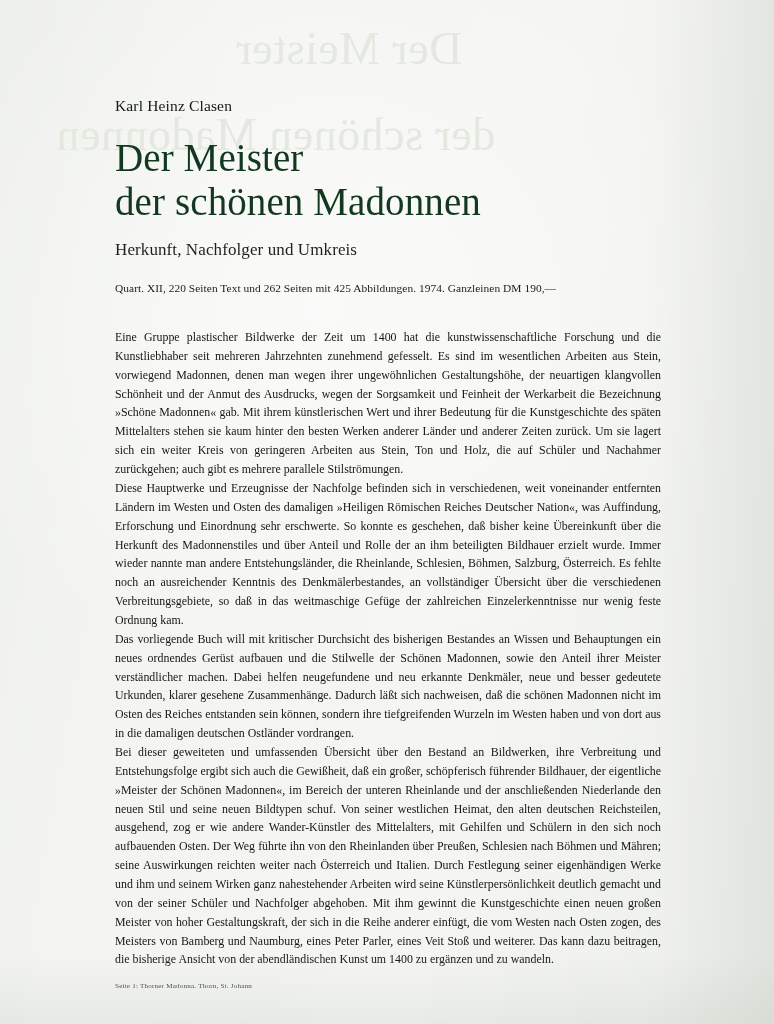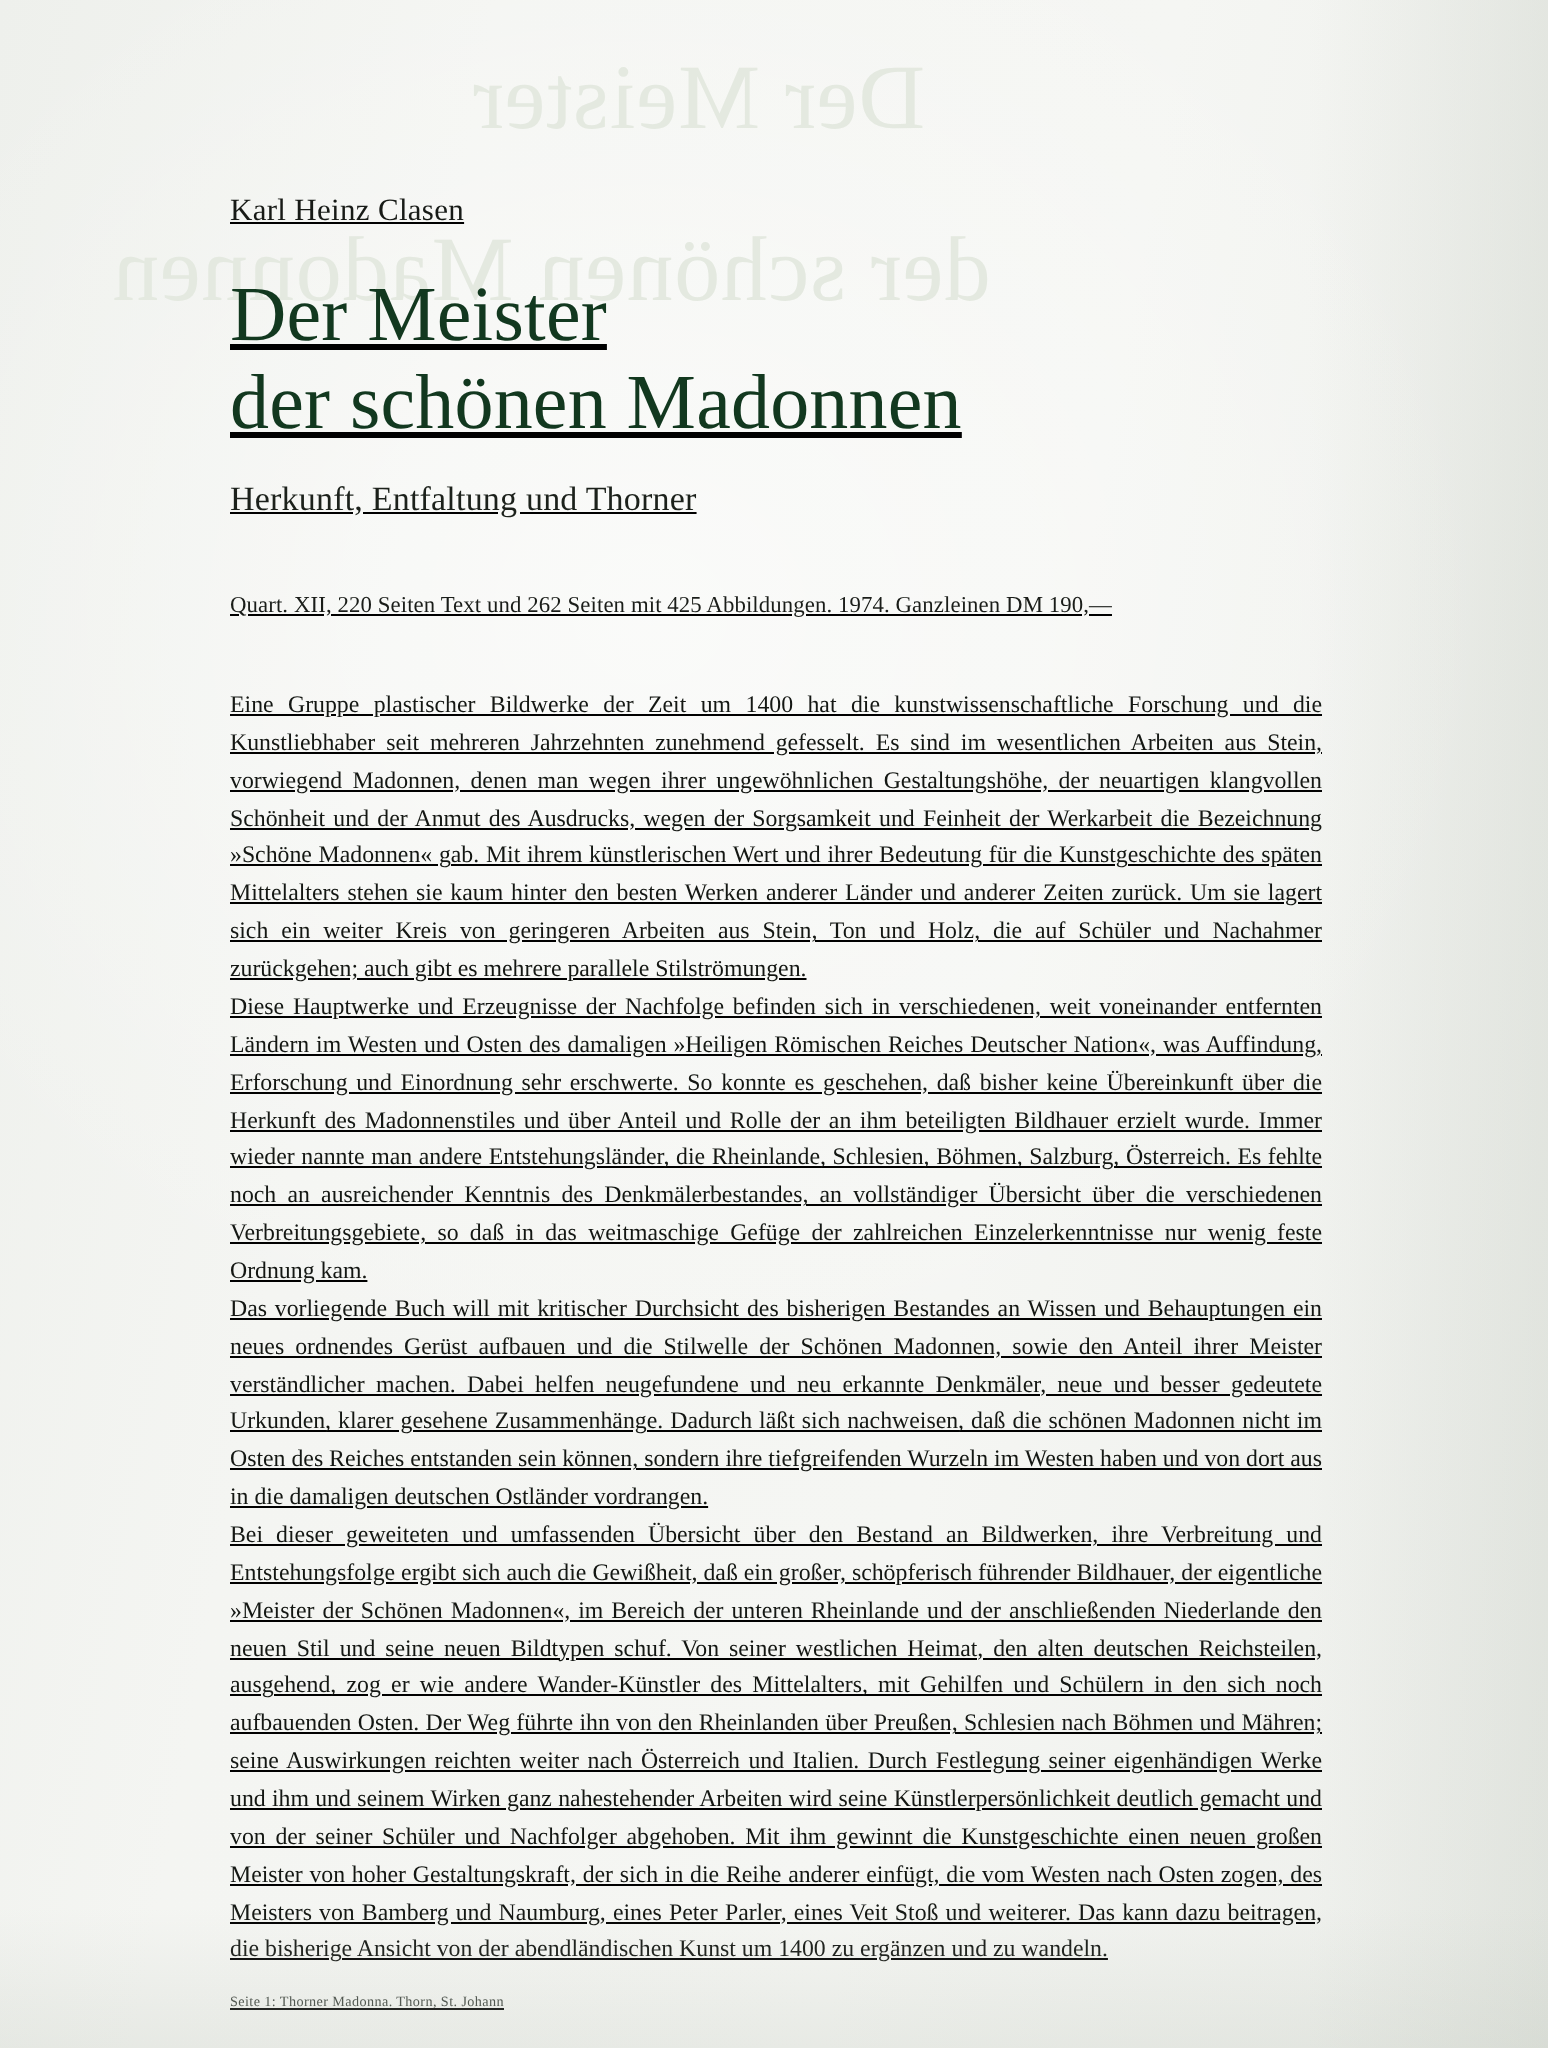--- a/index.html
+++ b/index.html
@@ -64,21 +64,20 @@
   }
   .ghost-1 { top: 22px; left: 236px; }
   .ghost-2 { top: 108px; left: 56px; }
 
   
   .content {
     position: absolute;
     left: 115px;
     top: 0;
     width: 546px;
-    text-decoration: underline;
   }
 
   .author {
     margin-top: 97px;
     font-size: 15.5px;
     color: #171a16;
     letter-spacing: 0.15px;
     line-height: 1.2;
   }
 
@@ -94,21 +93,21 @@
   }
 
   .subtitle {
     margin-top: 16px;
     font-size: 17px;
     color: #1c211b;
     letter-spacing: 0.1px;
   }
 
   .biblio {
-    margin-top: 35px;
+    margin-top: 20px;
     font-size: 11.4px;
     line-height: 1.52;
     color: #1a1d19;
     letter-spacing: 0.05px;
   }
 
   .body-text {
     margin-top: 31px;
     font-size: 11.9px;
     line-height: 1.585;
@@ -141,21 +140,21 @@
 
 <div class="content">
 
   <div class="author">Karl Heinz Clasen</div>
 
   <div class="title-block">
     <div class="title-line">Der Meister</div>
     <div class="title-line">der schönen Madonnen</div>
   </div>
 
-  <div class="subtitle">Herkunft, Entfaltung und Thorner</div>
+  <div class="subtitle">Herkunft, Nachfolger und Umkreis</div>
 
   <div class="biblio">
     <div>Quart. XII, 220 Seiten Text und 262 Seiten mit  425 Abbildungen. 1974. Ganzleinen DM 190,—</div>
   </div>
 
   <div class="body-text">
     <p>Eine Gruppe plastischer Bildwerke der Zeit um 1400 hat die kunstwissenschaftliche Forschung und die Kunstliebhaber seit mehreren Jahrzehnten zunehmend gefesselt. Es sind im wesentlichen Arbeiten aus Stein, vorwiegend Madonnen, denen man wegen ihrer ungewöhnlichen Gestaltungshöhe, der neuartigen klangvollen Schönheit und der Anmut des Ausdrucks, wegen der Sorgsamkeit und Feinheit der Werkarbeit die Bezeichnung »Schöne Madonnen« gab. Mit ihrem künstlerischen Wert und ihrer Bedeutung für die Kunstgeschichte des späten Mittelalters stehen sie kaum hinter den besten Werken anderer Länder und anderer Zeiten zurück. Um sie lagert sich ein weiter Kreis von geringeren Arbeiten aus Stein, Ton und Holz, die auf Schüler und Nachahmer zurückgehen; auch gibt es mehrere parallele Stilströmungen.</p>
     <p>Diese Hauptwerke und Erzeugnisse der Nachfolge befinden sich in verschiedenen, weit voneinander entfernten Ländern im Westen und Osten des damaligen »Heiligen Römischen Reiches Deutscher Nation«, was Auffindung, Erforschung und Einordnung sehr erschwerte. So konnte es geschehen, daß bisher keine Übereinkunft über die Herkunft des Madonnenstiles und über Anteil und Rolle der an ihm beteiligten Bildhauer erzielt wurde. Immer wieder nannte man andere Entstehungsländer, die Rheinlande, Schlesien, Böhmen, Salzburg, Österreich. Es fehlte noch an ausreichender Kenntnis des Denkmälerbestandes, an vollständiger Übersicht über die verschiedenen Verbreitungsgebiete, so daß in das weitmaschige Gefüge der zahlreichen Einzelerkenntnisse nur wenig feste Ordnung kam.</p>
     <p>Das vorliegende Buch will mit kritischer Durchsicht des bisherigen Bestandes an Wissen und Behauptungen ein neues ordnendes Gerüst aufbauen und die Stilwelle der Schönen Madonnen, sowie den Anteil ihrer Meister verständlicher machen. Dabei helfen neugefundene und neu erkannte Denkmäler, neue und besser gedeutete Urkunden, klarer gesehene Zusammenhänge. Dadurch läßt sich nachweisen, daß die schönen Madonnen nicht im Osten des Reiches entstanden sein können, sondern ihre tiefgreifenden Wurzeln im Westen haben und von dort aus in die damaligen deutschen Ostländer vordrangen.</p>
     <p>Bei dieser geweiteten und umfassenden Übersicht über den Bestand an Bildwerken, ihre Verbreitung und Entstehungsfolge ergibt sich auch die Gewißheit, daß ein großer, schöpferisch führender Bildhauer, der eigentliche »Meister der Schönen Madonnen«, im Bereich der unteren Rheinlande und der anschließenden Niederlande den neuen Stil und seine neuen Bildtypen schuf. Von seiner westlichen Heimat, den alten deutschen Reichsteilen, ausgehend, zog er wie andere Wander-Künstler des Mittelalters, mit Gehilfen und Schülern in den sich noch aufbauenden Osten. Der Weg führte ihn von den Rheinlanden über Preußen, Schlesien nach Böhmen und Mähren; seine Auswirkungen reichten weiter nach Österreich und Italien. Durch Festlegung seiner eigenhändigen Werke und ihm und seinem Wirken ganz nahestehender Arbeiten wird seine Künstlerpersönlichkeit deutlich gemacht und von der seiner Schüler und Nachfolger abgehoben. Mit ihm gewinnt die Kunstgeschichte einen neuen großen Meister von hoher Gestaltungskraft, der sich in die Reihe anderer einfügt, die vom Westen nach Osten zogen, des Meisters von Bamberg und Naumburg, eines Peter Parler, eines Veit Stoß und weiterer. Das kann dazu beitragen, die bisherige Ansicht von der abendländischen Kunst um 1400 zu ergänzen und zu wandeln.</p>

